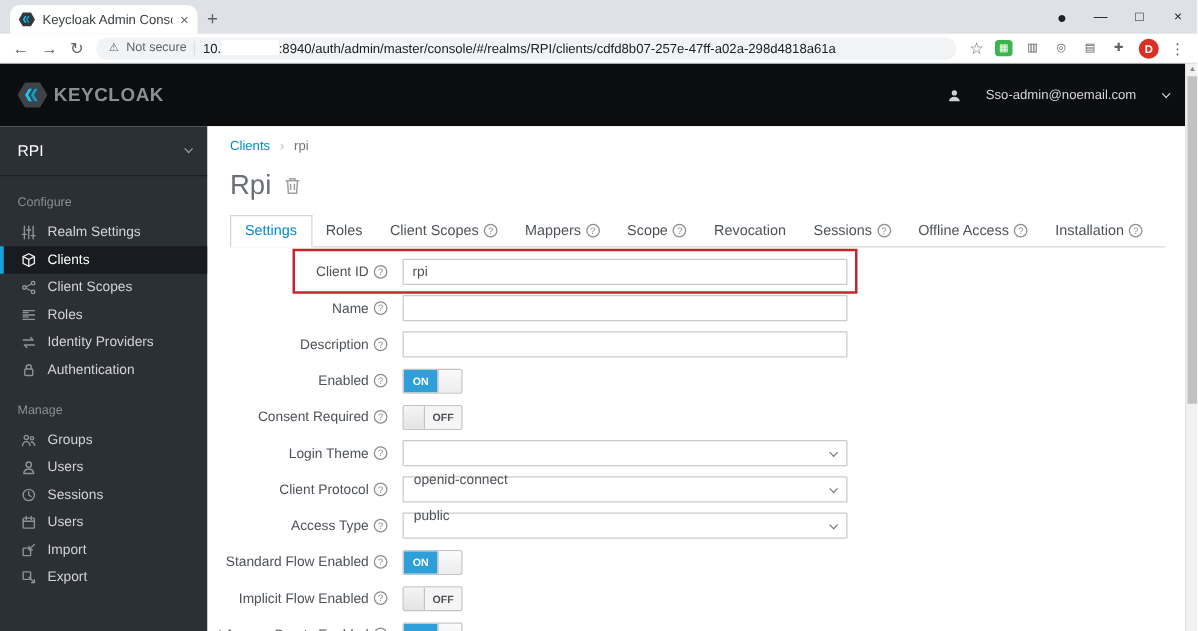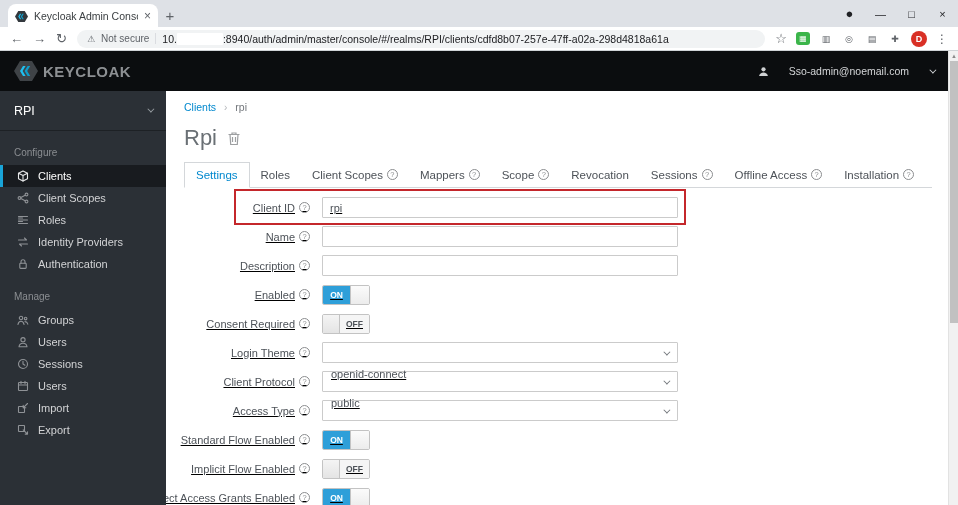--- a/index.html
+++ b/index.html
@@ -27,21 +27,21 @@
   .urltext { color:#202124; font-size:10.5px; overflow:hidden; white-space:nowrap; }
   .redact { display:inline-block; width:46px; height:12px; background:#fff; vertical-align:-2px; border-radius:1px; }
   .chromeicons { display:flex; align-items:center; gap:9px; }
   .star { color:#5f6368; font-size:13px; }
   .ext { width:14px; height:13px; border-radius:3px; display:flex; align-items:center; justify-content:center; font-size:9px; color:#5f6368; }
   .ext.green { background:#3bb54a; color:#fff; font-size:8px; }
   .avatar { width:16px; height:16px; border-radius:50%; background:#d93025; color:#fff; font-size:9px; font-weight:bold; display:flex; align-items:center; justify-content:center; }
   .kebab { color:#5f6368; font-size:12px; }
 
   
-  .kc-header { height:40px; background:#0b0d0f; display:flex; align-items:center; justify-content:space-between; padding:0 14px; margin-right:10px; }
+  .kc-header { height:50px; background:#0b0d0f; display:flex; align-items:center; justify-content:space-between; padding:0 14px; margin-right:10px; }
   .brand { display:flex; align-items:center; gap:5px; }
   .brand-text { color:#8d9093; font-size:15px; font-weight:bold; letter-spacing:0.5px; }
   .usermenu { display:flex; align-items:center; gap:20px; color:#d4d6d8; font-size:10.5px; }
   .caret { width:5px; height:5px; border-right:1px solid currentColor; border-bottom:1px solid currentColor; transform:rotate(45deg) translateY(-2px); display:inline-block; }
 
   
   .app-body { display:flex; height:416px; margin-right:10px; }
   .sidebar { width:166px; background:#2b3036; flex:0 0 166px; }
   .realm { height:40px; display:flex; align-items:center; justify-content:space-between; padding:0 14px; border-bottom:1px solid #1d2125; color:#fff; font-size:12.5px; cursor:pointer; }
   .realm .caret { color:#9aa0a5; }
@@ -61,21 +61,21 @@
   .page-title { font-size:22px; font-weight:400; color:#6a7075; }
   .trash { cursor:pointer; display:flex; }
   .trash svg { stroke:#9d9fa1; fill:none; stroke-width:1.2; }
 
   .tabs { margin-top:11px; display:flex; border-bottom:1px solid #d4d7da; }
   .tabitem { padding:6px 11px 6px; font-size:11.5px; color:#4d5258; cursor:pointer; display:flex; align-items:center; gap:4px; }
   .tabitem.active { color:#0088ce; background:#fff; border:1px solid #d4d7da; border-bottom:1px solid #fff; margin-bottom:-1px;justify-content:center; }
   .help { display:inline-flex; align-items:center; justify-content:center; width:11px; height:11px; border-radius:50%; border:1px solid #8b8d8f; color:#8b8d8f; font-size:7.5px; line-height:1; flex:0 0 11px; cursor:pointer; }
 
   .form { margin-top:9px; }
-  .form-row { display:flex; align-items:center; margin-bottom:8px; position:relative; height:21px;text-decoration:underline; }
+  .form-row { display:flex; align-items:center; margin-bottom:8px; position:relative; height:21px; }
   .flabel { width:126px; text-align:right; font-size:11px; color:#4d5258; display:inline-flex; justify-content:flex-end; align-items:center; gap:4px; white-space:nowrap; }
   .fcontrol { margin-left:12px; display:flex; align-items:center; }
   .finput { width:356px; height:21px; border:1px solid #cbcbcb; border-radius:1px; font-size:11px; color:#4d5258; padding:0 7px; font-family:inherit; outline:none; }
   .fselect { width:356px; height:21px; border:1px solid #cbcbcb; border-radius:1px; font-size:11px; color:#4d5258; padding:0 18px 16px 8px; display:flex; align-items:center; position:relative; background:#fff; cursor:pointer; }
   .fselect .caret { position:absolute; right:9px; top:8px; color:#72767b; }
   .toggle { height:20px; width:48px; border:1px solid #c3c3c3; border-radius:2px; display:flex; overflow:hidden; cursor:pointer; font-weight:bold; font-size:8.5px; }
   .t-on-label { background:#2e9fd9; color:#fff; width:27px; display:flex; align-items:center; justify-content:center; }
   .t-off-label { background:#f5f5f5; color:#4d5258; flex:1; display:flex; align-items:center; justify-content:center; }
   .t-handle { flex:1; background:linear-gradient(#fbfbfb,#ececec); border-left:1px solid #c3c3c3; }
   .toggle.off .t-handle { border-left:none; border-right:1px solid #c3c3c3; background:linear-gradient(#f4f4f4,#e4e4e4); width:17px; flex:0 0 17px; }
@@ -156,20 +156,29 @@
 
   <div class="app-body">
 
     <aside class="sidebar">
       <div class="realm">
         <span>RPI</span>
         <span class="caret"></span>
       </div>
       <div class="section-label">Configure</div>
 
+      <div class="nav-item">
+        <span class="nicon">
+            <svg width="12" height="12" viewBox="0 0 12 12">
+              <path d="M2.5 1v10M6 1v10M9.5 1v10"></path>
+              <path d="M1 7.5h3M4.5 4h3M8 8.5h3"></path>
+            </svg>
+          </span>
+        <span>Realm Settings</span>
+      </div>
       <div class="nav-item active">
         <span class="nicon">
             <svg width="12" height="12" viewBox="0 0 12 12">
               <path d="M6 1l4.5 2.3v5.4L6 11 1.5 8.7V3.3z"></path>
               <path d="M1.5 3.3L6 5.6l4.5-2.3M6 5.6V11"></path>
             </svg>
           </span>
         <span>Clients</span>
       </div>
       <div class="nav-item">

